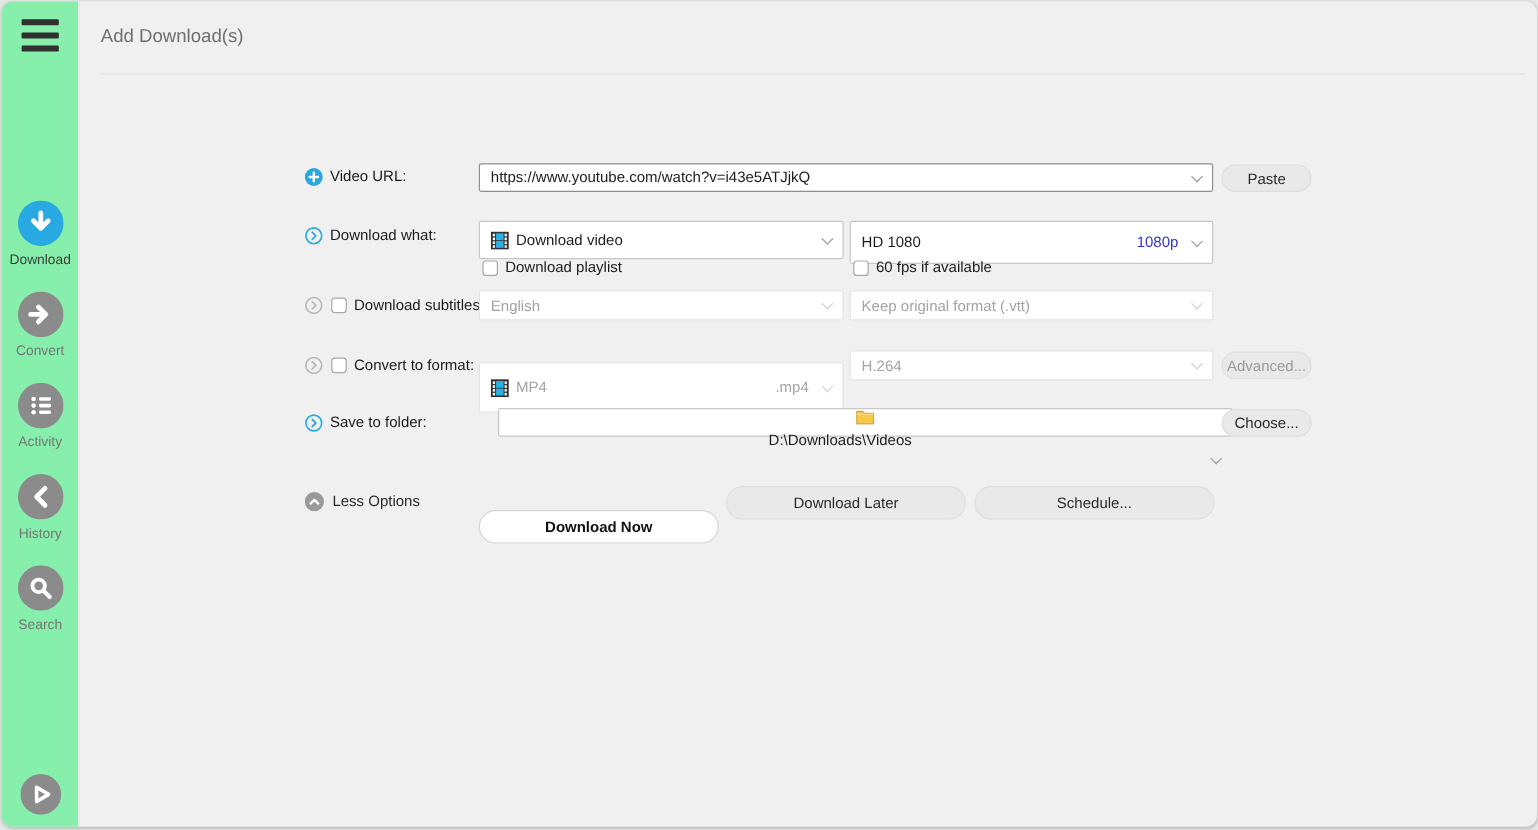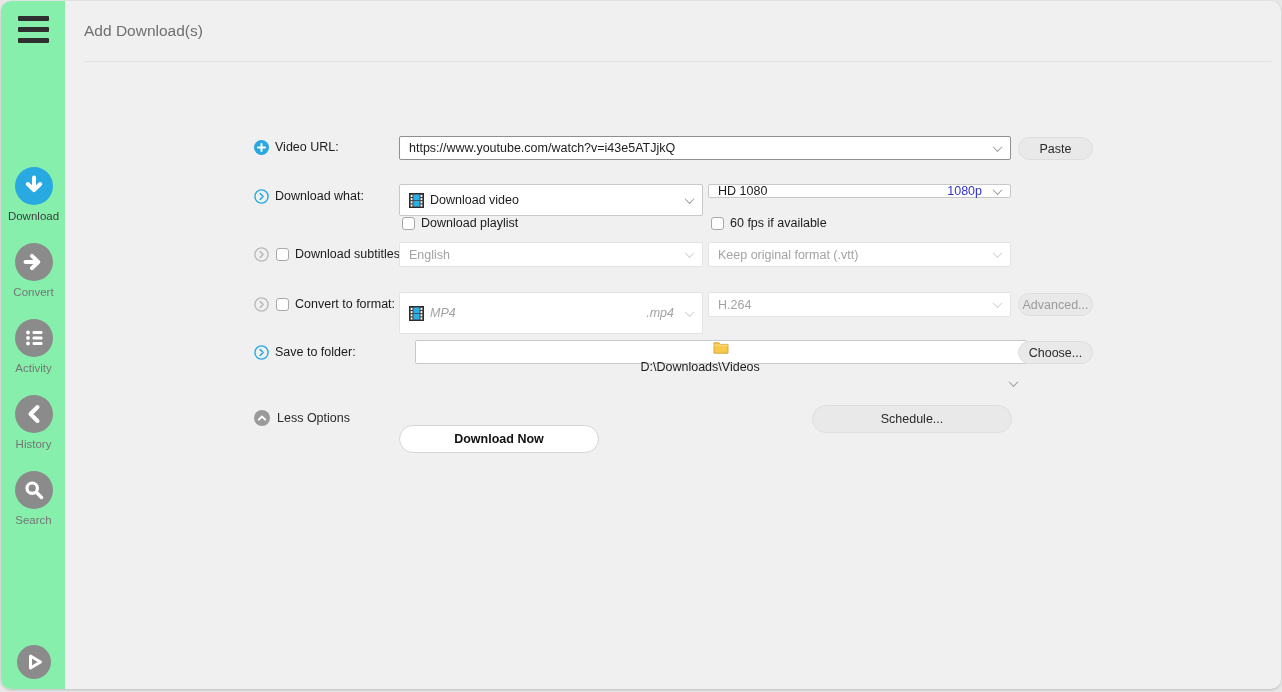--- a/index.html
+++ b/index.html
@@ -193,21 +193,21 @@
             <rect x="1.8" y="12.2" width="1.9" height="2.2" fill="#fff"></rect>
             <rect x="12.3" y="2" width="1.9" height="2.2" fill="#fff"></rect>
             <rect x="12.3" y="5.4" width="1.9" height="2.2" fill="#fff"></rect>
             <rect x="12.3" y="8.8" width="1.9" height="2.2" fill="#fff"></rect>
             <rect x="12.3" y="12.2" width="1.9" height="2.2" fill="#fff"></rect>
           </svg>
       </span>
       <span>Download video</span>
       <span class="chev"></span>
     </div>
-    <div class="combo" style="left:641px; top:183px; width:303px; height:14px;">
+    <div class="combo" style="left:641px; top:183px; width:303px; height:36px;">
       <span>HD 1080</span>
       <span class="quality-badge">1080p</span>
       <span class="chev inline"></span>
     </div>
 
     <div class="abs cb-wrap" style="left:335px; top:215px;">
       <span class="checkbox"></span>
       <span class="cb-label">Download playlist</span>
     </div>
     <div class="abs cb-wrap" style="left:644px; top:215px;">
@@ -237,21 +237,21 @@
     <span class="abs cicon gray" style="left:187px; top:296px;">
       <svg width="15" height="15" viewBox="0 0 15 15">
           <circle cx="7.5" cy="7.5" r="6.6" fill="none" stroke="currentColor" stroke-width="1.4"></circle>
           <path d="M6.2 4.6L9.2 7.5 6.2 10.4" fill="none" stroke="currentColor" stroke-width="1.5" stroke-linecap="round" stroke-linejoin="round"></path>
         </svg>
     </span>
     <div class="abs cb-wrap" style="left:209px; top:296px;">
       <span class="checkbox"></span>
       <span class="cb-label">Convert to format:</span>
     </div>
-    <div class="combo disabled" style="left:332px; top:291px; width:304px; height:42px;font-style:italic;">
+    <div class="combo disabled" style="left:332px; top:301px; width:304px; height:42px;">
       <span style="line-height:0;">
         <svg width="15" height="15" viewBox="0 0 16 16">
             <rect x="0.5" y="0.5" width="15" height="15" fill="#3d3d3d" stroke="#262626"></rect>
             <rect x="4.7" y="1.6" width="6.6" height="6" fill="#29b0e6"></rect>
             <rect x="4.7" y="8.4" width="6.6" height="6" fill="#29b0e6"></rect>
             <rect x="1.8" y="2" width="1.9" height="2.2" fill="#fff"></rect>
             <rect x="1.8" y="5.4" width="1.9" height="2.2" fill="#fff"></rect>
             <rect x="1.8" y="8.8" width="1.9" height="2.2" fill="#fff"></rect>
             <rect x="1.8" y="12.2" width="1.9" height="2.2" fill="#fff"></rect>
             <rect x="12.3" y="2" width="1.9" height="2.2" fill="#fff"></rect>
@@ -292,15 +292,16 @@
     <div class="abs less-opts" style="left:187px; top:409px;">
       <span style="line-height:0;">
         <svg width="16" height="16" viewBox="0 0 16 16">
             <circle cx="8" cy="8" r="8" fill="#9a9a9a"></circle>
             <path d="M4.8 9.6L8 6.5l3.2 3.1" fill="none" stroke="#fff" stroke-width="2" stroke-linecap="round" stroke-linejoin="round"></path>
           </svg>
       </span>
       <span class="row-label">Less Options</span>
     </div>
     <div class="pill big primary" style="left:332px; top:424px;">Download Now</div>
+    <div class="pill big" style="left:538px; top:404px;">Download Later</div>
     <div class="pill big" style="left:745px; top:404px;">Schedule...</div>
   </div>
 </div>
 
 </body></html>

